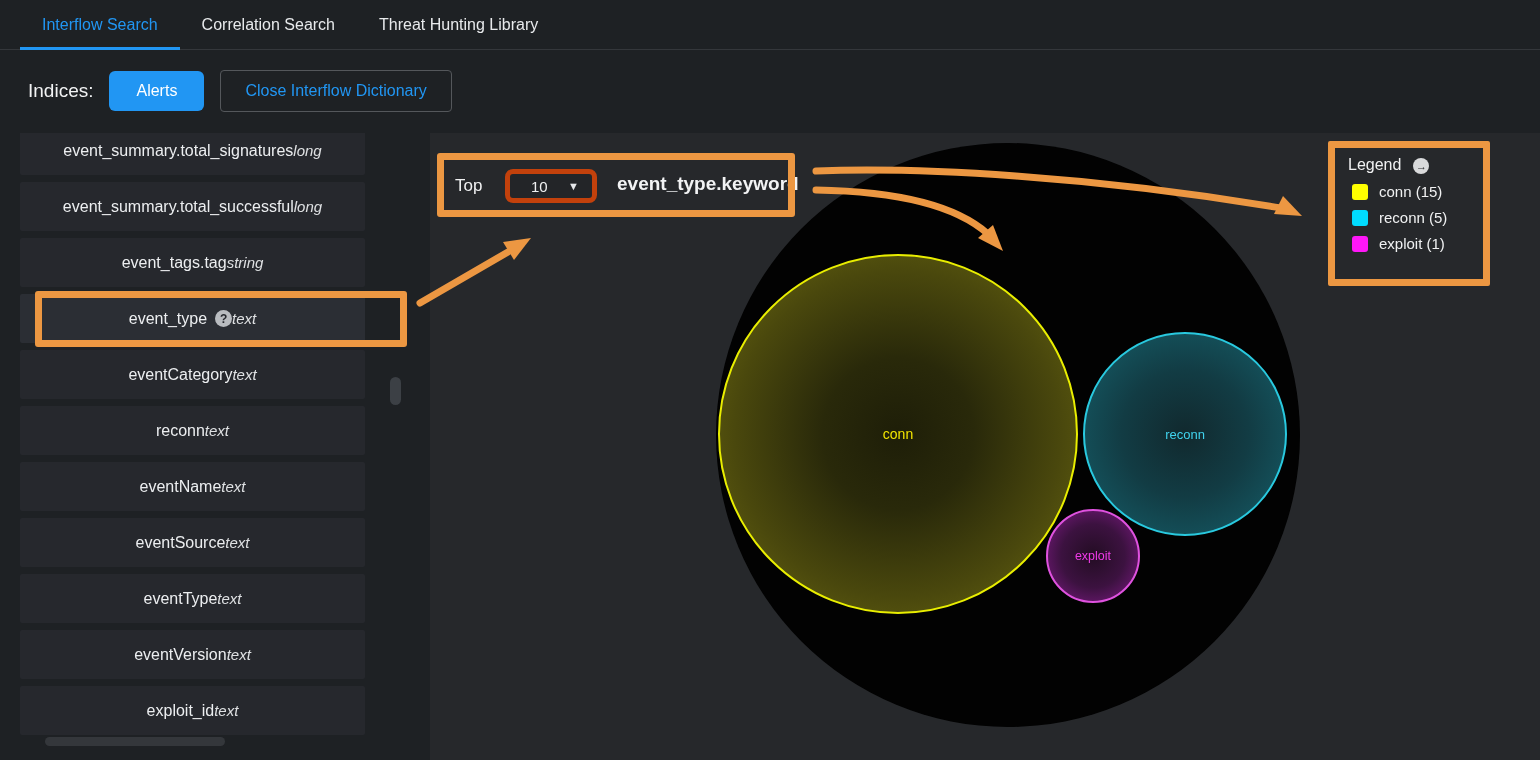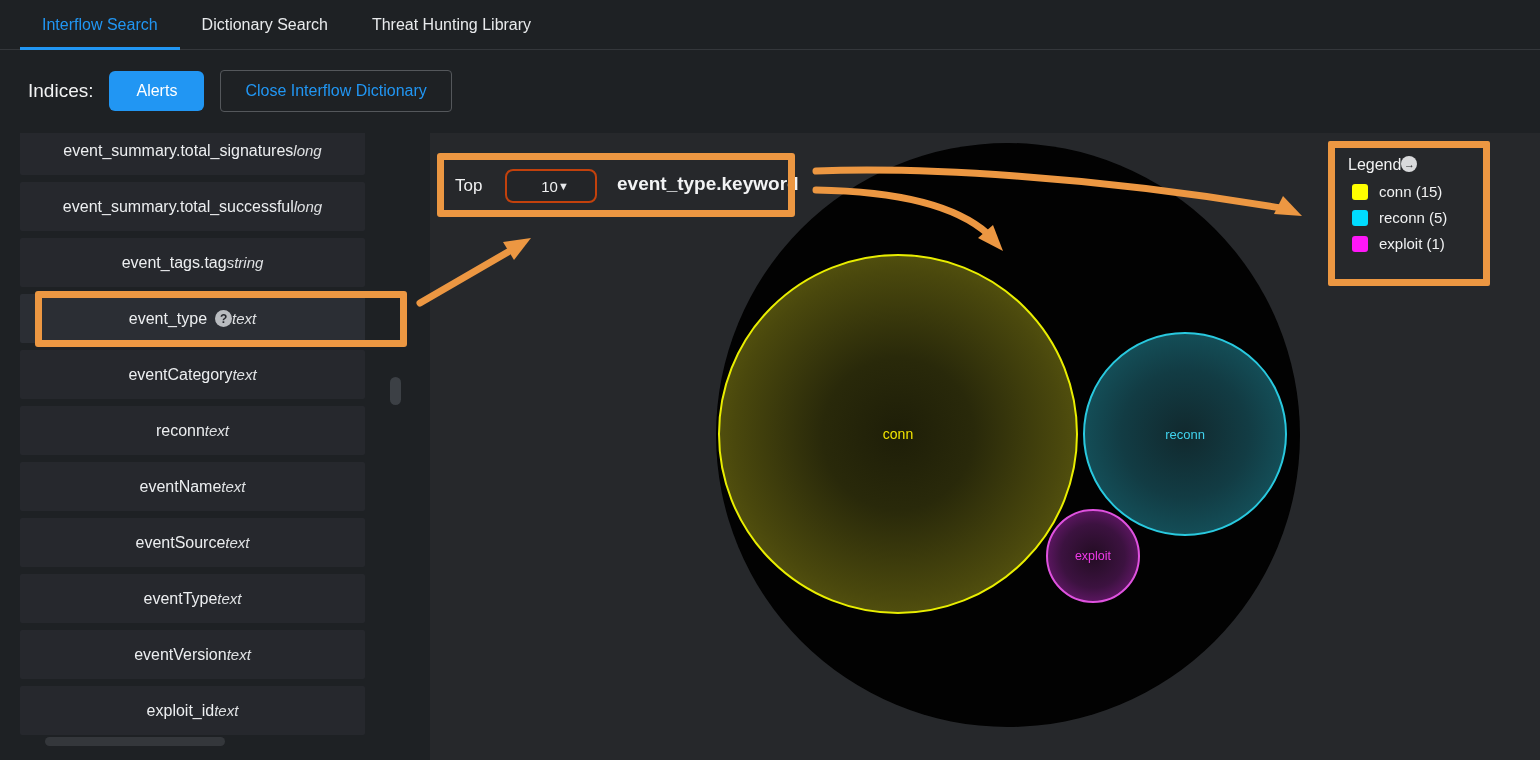--- a/index.html
+++ b/index.html
@@ -35,22 +35,22 @@
   .help-icon{display:inline-flex;width:17px;height:17px;border-radius:50%;background:#b9bcc0;
     color:#26282d;font-size:12px;font-weight:bold;align-items:center;justify-content:center;
     font-style:normal;cursor:pointer;}
   .v-scroll-thumb{position:absolute;left:370px;top:244px;width:11px;height:28px;
     background:#3c4045;border-radius:6px;cursor:grab;}
   .h-scroll-thumb{position:absolute;left:25px;top:604px;width:180px;height:9px;
     background:#34373b;border-radius:5px;cursor:grab;}
   
   .main-panel{position:absolute;left:430px;top:133px;right:0;bottom:0;background:#26282b;}
   .top-label{position:absolute;left:455px;top:176px;font-size:17px;color:#f0f1f2;}
-  .top-select{position:absolute;left:505px;top:169px;width:92px;height:34px;border:2px solid #c2410c;
-    border-radius:8px;display:flex;align-items:center;justify-content:center;
+  .top-select{position:absolute;left:505px;top:169px;width:92px;height:34px;border:5px solid #c2410c;
+    border-radius:8px;display:flex;align-items:center;justify-content:space-between;
     padding:0 13px 0 21px;box-sizing:border-box;cursor:pointer;background:#232528;}
   .top-select .val{font-size:15px;color:#f0f1f2;}
   .top-select .arr{font-size:11px;color:#e6e8ea;}
   .field-keyword{position:absolute;left:617px;top:173px;font-size:19px;font-weight:bold;color:#f2f3f4;}
   
   .pack-circle{position:absolute;left:716px;top:143px;width:584px;height:584px;border-radius:50%;
     background:#020202;}
   .bubble{position:absolute;border-radius:50%;display:flex;align-items:center;justify-content:center;
     cursor:pointer;box-sizing:border-box;}
   .bubble-conn{left:718px;top:254px;width:360px;height:360px;border:2px solid #e9ee00;
@@ -59,21 +59,21 @@
   .bubble-reconn{left:1083px;top:332px;width:204px;height:204px;border:2px solid #29c9df;
     background:radial-gradient(circle,#11292e 0%,#123c44 45%,#14525c 78%,#176067 97%);}
   .bubble-reconn .bubble-label{color:#40d3ee;font-size:13px;}
   .bubble-exploit{left:1046px;top:509px;width:94px;height:94px;border:2px solid #df52df;
     background:radial-gradient(circle,#230d23 0%,#3c1240 50%,#6d1873 86%,#7d1a82 98%);}
   .bubble-exploit .bubble-label{color:#f03ae8;font-size:12.5px;}
   
   .legend-annotation{position:absolute;left:1328px;top:141px;width:162px;height:145px;
     border:7px solid #ec9742;border-radius:2px;box-sizing:border-box;background:#26282b;}
   .legend{padding:8px 0 0 13px;}
-  .legend-header{display:flex;align-items:flex-start;gap:0;font-size:16px;color:#f0f1f2;}
+  .legend-header{display:flex;align-items:flex-end;gap:12px;font-size:16px;color:#f0f1f2;}
   .legend-arrow-icon{display:inline-flex;width:16px;height:16px;border-radius:50%;background:#d9dadc;
     color:#26282b;font-size:11px;font-weight:bold;align-items:center;justify-content:center;cursor:pointer;}
   .legend-item{display:flex;align-items:center;gap:11px;margin:9px 0 0 4px;font-size:15px;
     color:#f0f1f2;cursor:pointer;}
   .swatch{width:16px;height:16px;border-radius:3px;display:inline-block;}
   .swatch-conn{background:#ffff00;}
   .swatch-reconn{background:#00dcff;}
   .swatch-exploit{background:#ff17f8;}
   
   .ann-box{position:absolute;border:7px solid #ec9742;border-radius:3px;box-sizing:border-box;
@@ -82,21 +82,21 @@
   .ann-box-field{left:35px;top:291px;width:372px;height:56px;}
   .ann-svg{position:absolute;left:0;top:0;width:1540px;height:760px;pointer-events:none;}
 </style>
 </head>
 <body>
 
 <div class="screen">
 
   <div class="tabbar">
     <div class="tab active">Interflow Search</div>
-    <div class="tab">Dictionary Search</div>
+    <div class="tab">Correlation Search</div>
     <div class="tab">Threat Hunting Library</div>
   </div>
 
   <div class="indices-row">
     <span class="indices-label">Indices:</span>
     <button class="btn-alerts">Alerts</button>
     <button class="btn-close-dict">Close Interflow Dictionary</button>
   </div>
 
   <div class="sidebar">

